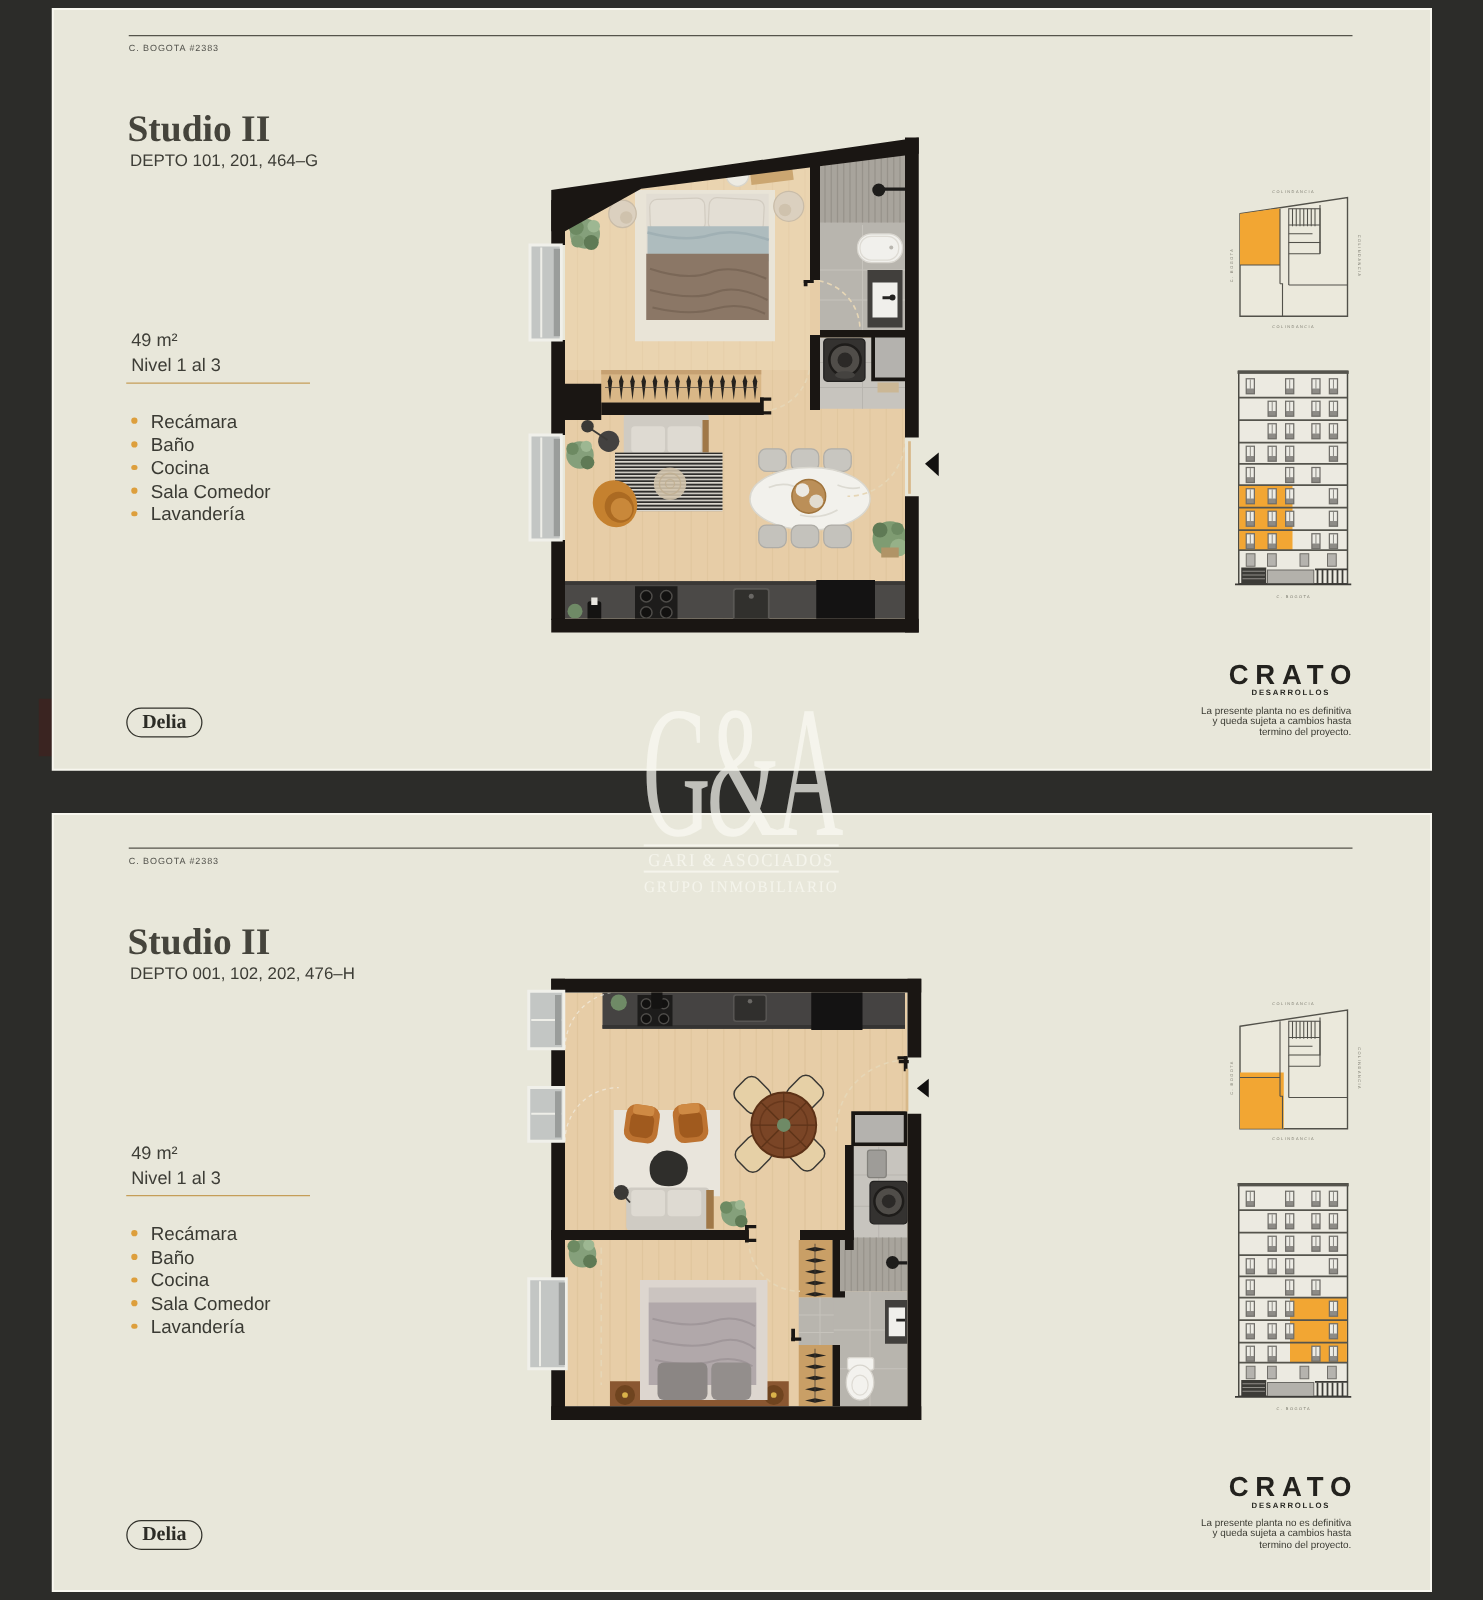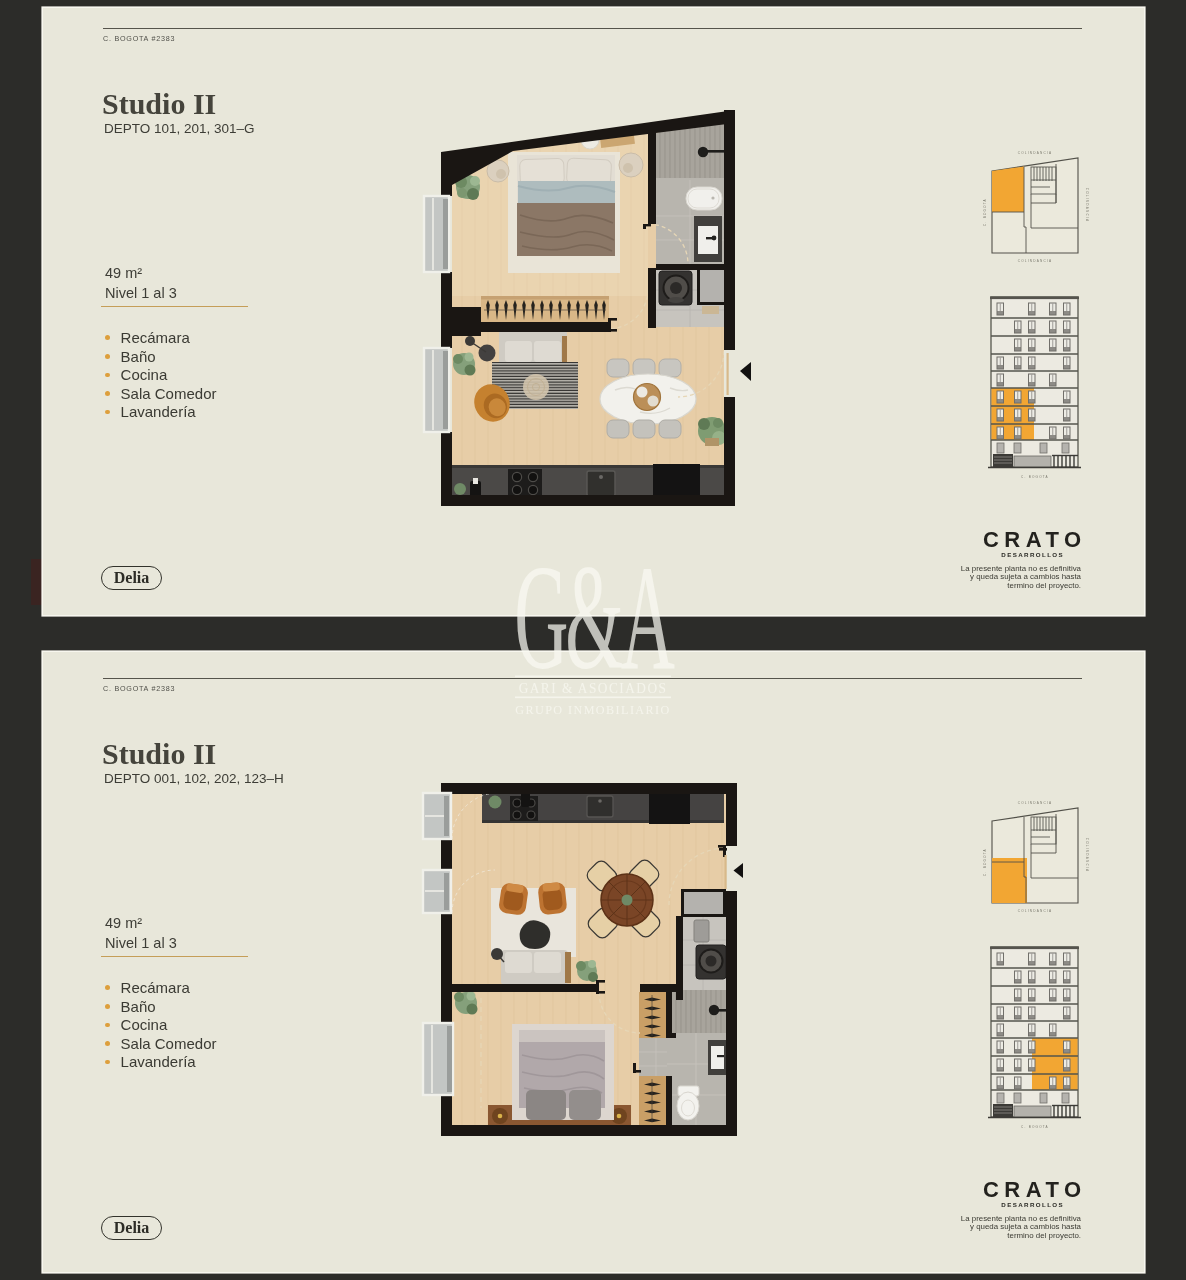--- a/index.html
+++ b/index.html
@@ -18,21 +18,21 @@
 <div class="panel" style="top:8px;height:607px;box-shadow:0 0 0 1.6px #f8f7ef"></div>
 
 <div class="panel" style="top:652px;height:620px;box-shadow:0 0 0 1.6px #f8f7ef"></div>
 
 <div class="abs" style="left:103px;top:28px;width:979px;height:1px;background:#55544b"></div>
 
 <div class="abs" style="left:103px;top:34px;font-size:7.2px;letter-spacing:0.75px;color:#50504a">C. BOGOTA #2383</div>
 
 <div class="abs serif" style="left:102px;top:87px;font-size:30px;font-weight:bold;color:#45443c;letter-spacing:0px">Studio II</div>
 
-<div class="abs" style="left:104px;top:121px;font-size:13.5px;color:#3d3d36;letter-spacing:0px">DEPTO 101, 201, 301–G</div>
+<div class="abs" style="left:104px;top:121px;font-size:13.5px;color:#3d3d36;letter-spacing:0px">DEPTO 101, 201, 464–G</div>
 
 <div class="abs" style="left:105px;top:265px;font-size:14.5px;color:#3d3d36">49 m²</div>
 
 <div class="abs" style="left:105px;top:285px;font-size:14.5px;color:#3d3d36">Nivel 1 al 3</div>
 
 <div class="abs" style="left:101px;top:306px;width:147px;height:1.2px;background:#c59e58"></div>
 
 <div class="abs" style="left:105px;top:329px;font-size:15px;color:#3a3a33;line-height:18.6px">
   <div><span style="display:inline-block;width:4.6px;height:4.6px;border-radius:3px;background:#dd9f3c;vertical-align:3px;margin-right:11px"></span>Recámara</div>
   <div><span style="display:inline-block;width:4.6px;height:4.6px;border-radius:3px;background:#dd9f3c;vertical-align:3px;margin-right:11px"></span>Baño</div>
@@ -48,21 +48,21 @@
 <div class="abs" style="left:976px;top:551px;width:112px;text-align:center;font-size:6.2px;font-weight:bold;color:#2a2a25;letter-spacing:1.4px;text-indent:1.4px">DESARROLLOS</div>
 
 <div class="abs" style="left:900px;top:565px;width:181px;font-size:7.9px;line-height:8.4px;text-align:right;color:#3b3b33">La presente planta no es definitiva<br>y queda sujeta a cambios hasta<br>termino del proyecto.</div>
 
 <div class="abs" style="left:103px;top:678px;width:979px;height:1px;background:#55544b"></div>
 
 <div class="abs" style="left:103px;top:684px;font-size:7.2px;letter-spacing:0.75px;color:#50504a">C. BOGOTA #2383</div>
 
 <div class="abs serif" style="left:102px;top:737px;font-size:30px;font-weight:bold;color:#45443c">Studio II</div>
 
-<div class="abs" style="left:104px;top:771px;font-size:13.5px;color:#3d3d36;letter-spacing:0px">DEPTO 001, 102, 202, 123–H</div>
+<div class="abs" style="left:104px;top:771px;font-size:13.5px;color:#3d3d36;letter-spacing:0px">DEPTO 001, 102, 202, 476–H</div>
 
 <div class="abs" style="left:105px;top:915px;font-size:14.5px;color:#3d3d36">49 m²</div>
 
 <div class="abs" style="left:105px;top:935px;font-size:14.5px;color:#3d3d36">Nivel 1 al 3</div>
 
 <div class="abs" style="left:101px;top:956px;width:147px;height:1.2px;background:#c59e58"></div>
 
 <div class="abs" style="left:105px;top:979px;font-size:15px;color:#3a3a33;line-height:18.6px">
   <div><span style="display:inline-block;width:4.6px;height:4.6px;border-radius:3px;background:#dd9f3c;vertical-align:3px;margin-right:11px"></span>Recámara</div>
   <div><span style="display:inline-block;width:4.6px;height:4.6px;border-radius:3px;background:#dd9f3c;vertical-align:3px;margin-right:11px"></span>Baño</div>

